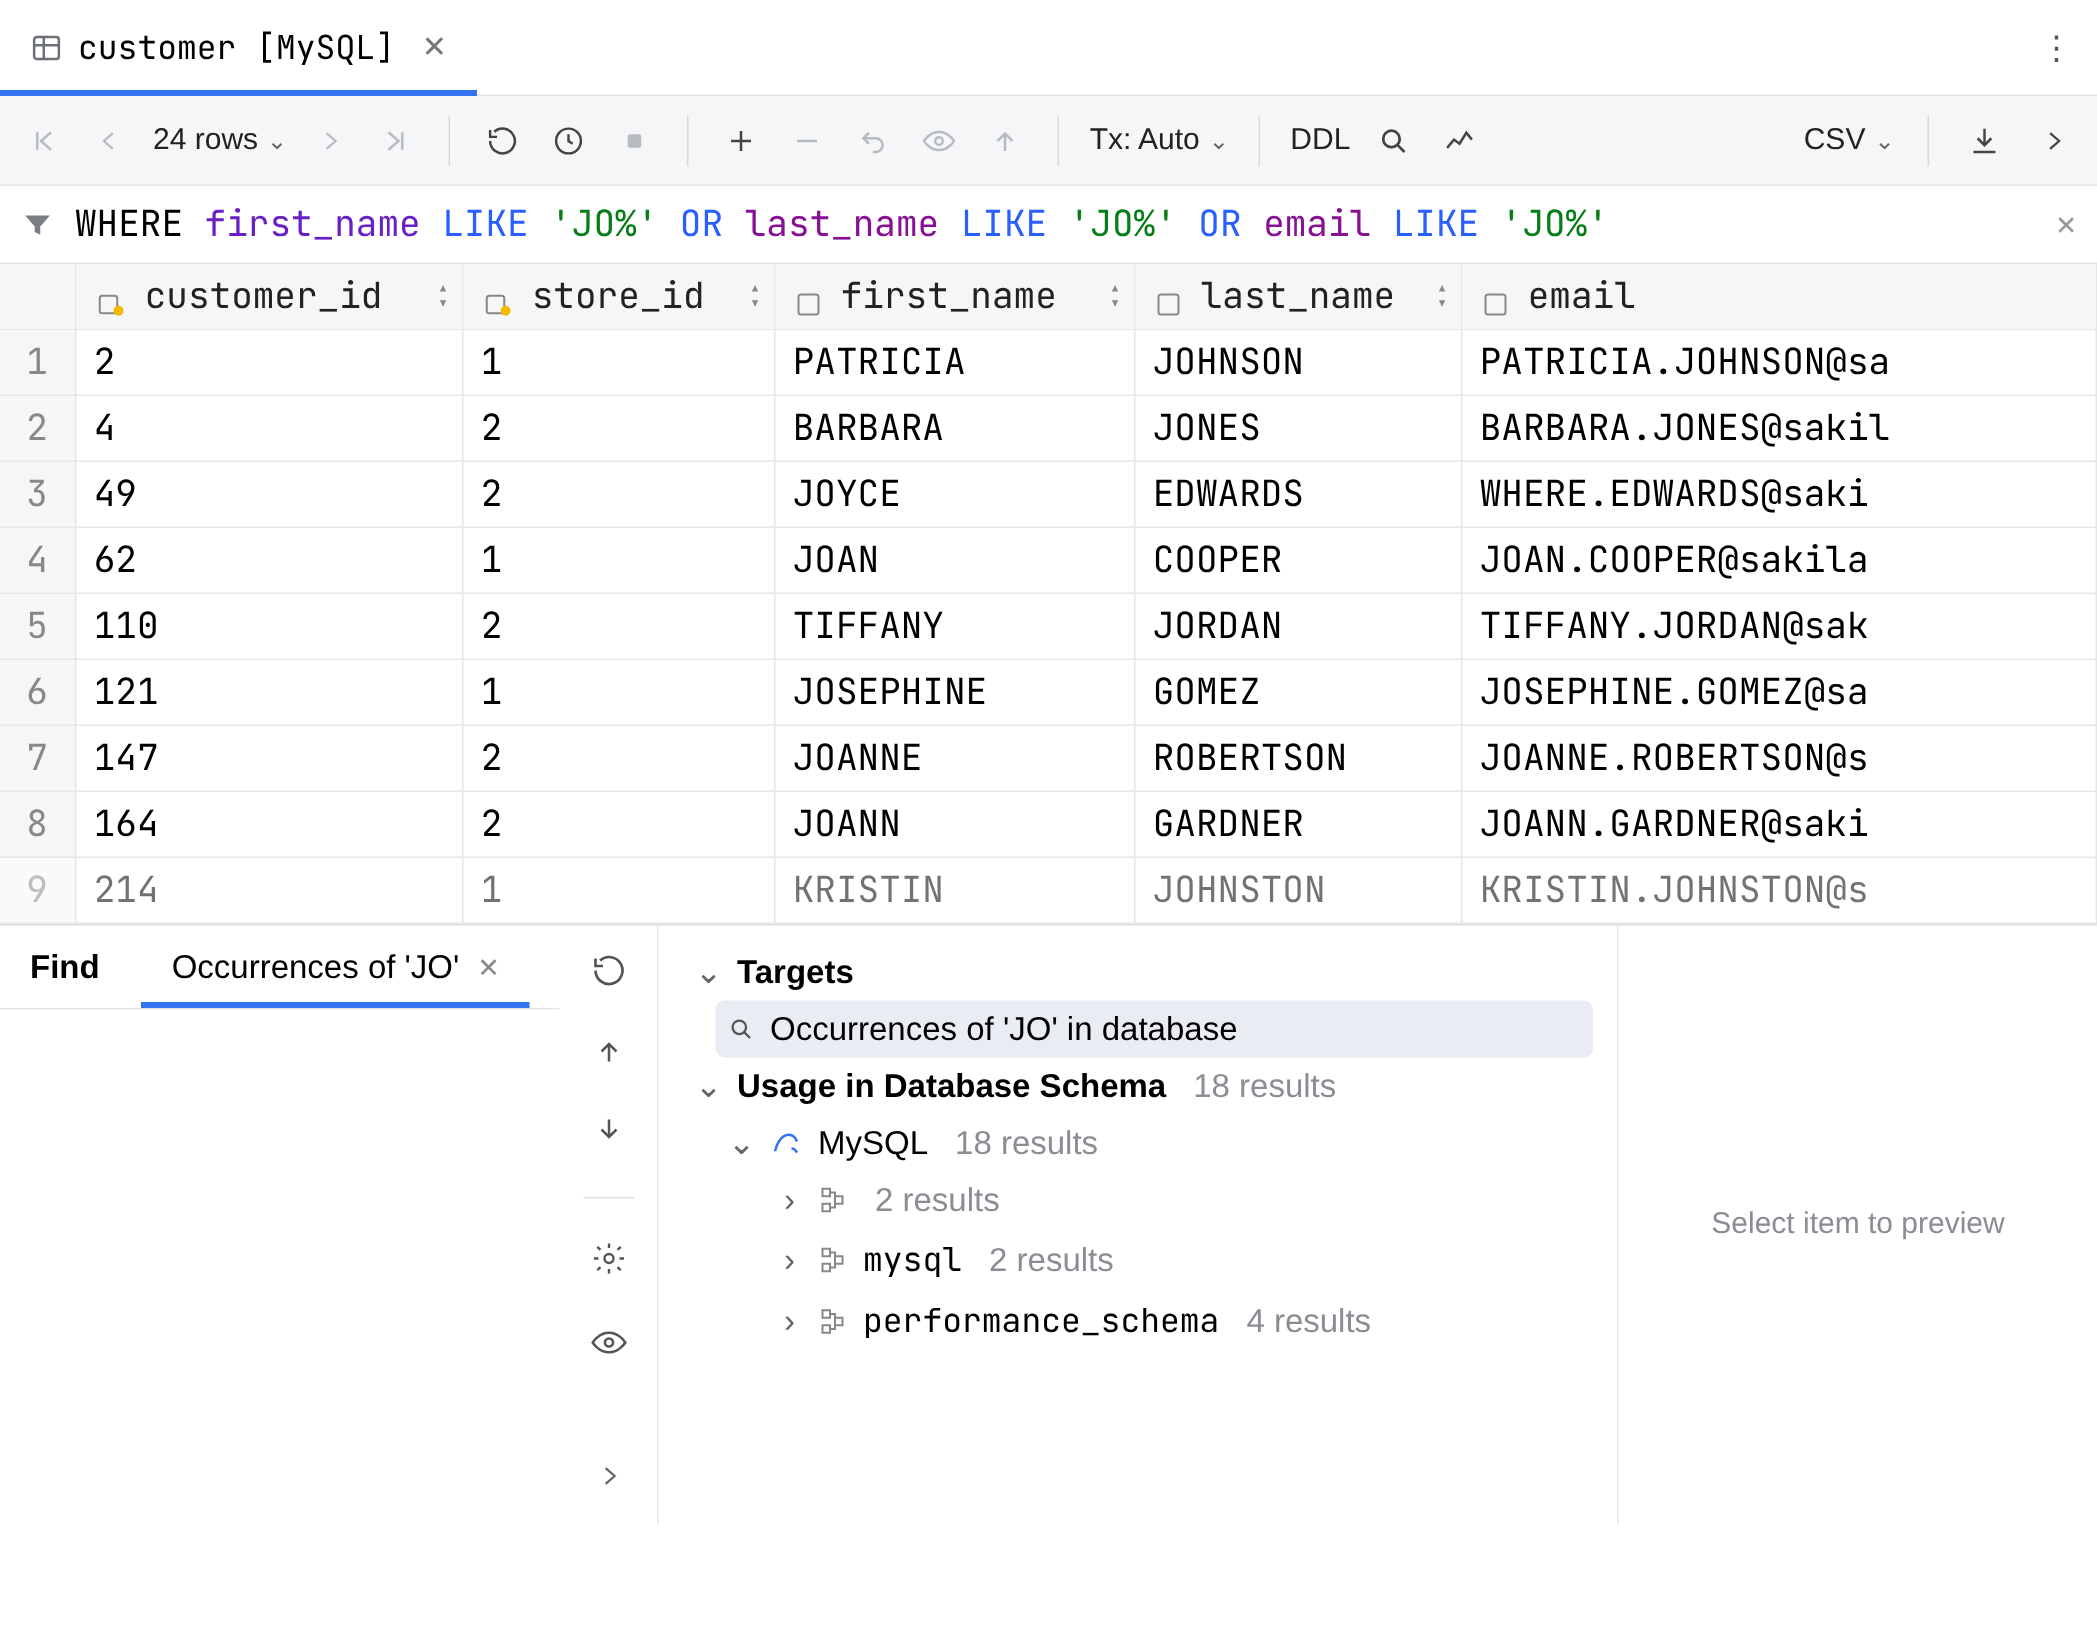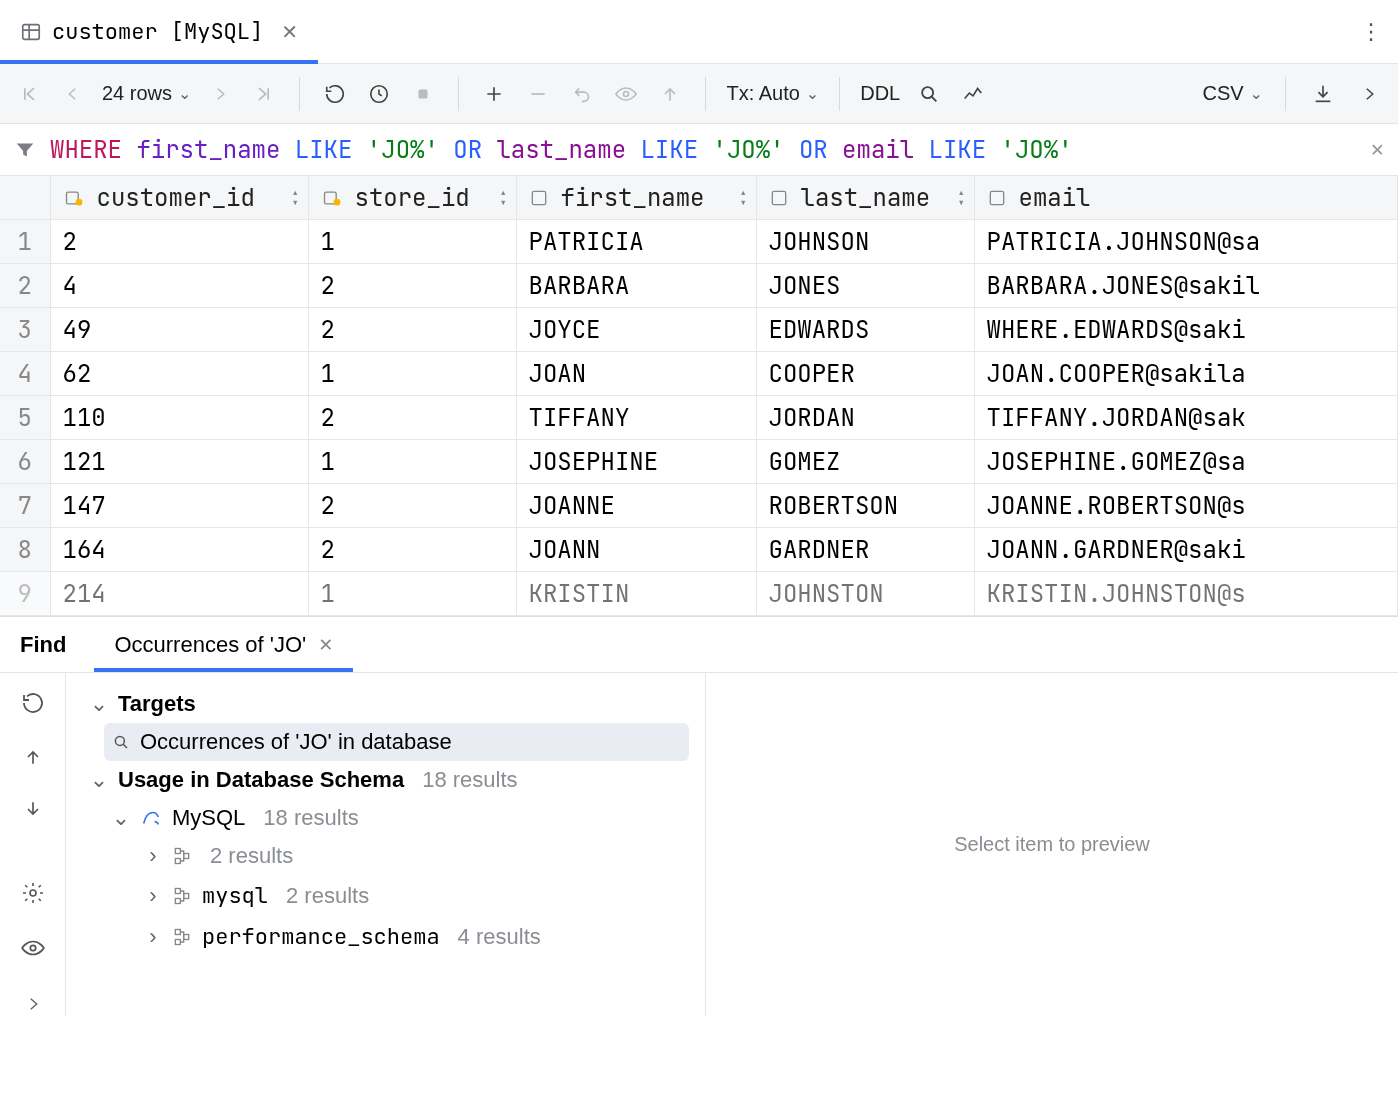--- a/index.html
+++ b/index.html
@@ -73,21 +73,21 @@
   .filterbar {
     height: 52px;
     display:flex; align-items:center;
     padding: 0 14px;
     gap: 14px;
     font-size: 24px;
     border-bottom: 1px solid #e5e5e5;
     white-space: nowrap;
   }
   .filterbar .closef { margin-left:auto; color:#999; cursor:pointer; font-size:22px; }
-  .kw-orange { color:#be185d; }
+  .kw-orange { color:#000000; }
   .kw-blue  { color:#295eff; }
   .kw-purple{ color:#871094; }
   .kw-id    { color:#6a1fc2; }
   .kw-str   { color:#067d17; }
 
   
   .tablewrap { overflow:hidden; }
   table.data {
     border-collapse: collapse;
     width: 100%;
@@ -111,28 +111,28 @@
   }
   table.data thead th .sorticon {
     position:absolute; right:8px; top:50%; transform:translateY(-50%);
     color:#888; font-size:14px; line-height:10px;
   }
   table.data th.rownumcol, table.data td.rownum {
     width:50px; text-align:center; background:#f5f6f8; color:#888;
   }
   td.num { text-align:right; font-variant-numeric: tabular-nums; }
   .colicon { color:#888; margin-right:6px; display:inline-flex; vertical-align:middle; }
-  th .hdrflex { display:flex; align-items:center; gap:6px; }
+  th .hdrflex { display:flex; align-items:flex-end; gap:6px; }
   .lastrow td { opacity:0.55; }
 
   
   .panel {
     border-top: 1px solid #ddd;
     height: 400px;
-    display:flex; flex-direction:column;
+    display:flex; flex-direction:row;
   }
   .panel-tabs {
     height:56px; display:flex; align-items:stretch; gap:0; padding:0 20px;
     border-bottom: 1px solid #e5e5e5;
   }
   .ptab { display:flex; align-items:center; padding:0 20px; font-size:22px; gap:12px; position:relative; }
   .ptab.title { font-weight:700; padding-left:0; padding-right:28px; }
   .ptab.active::after { content:""; position:absolute; left:0; right:0; bottom:0; height:4px; background:#3574f0; }
   .ptab .close { color:#888; cursor:pointer; font-size:18px; }
 

